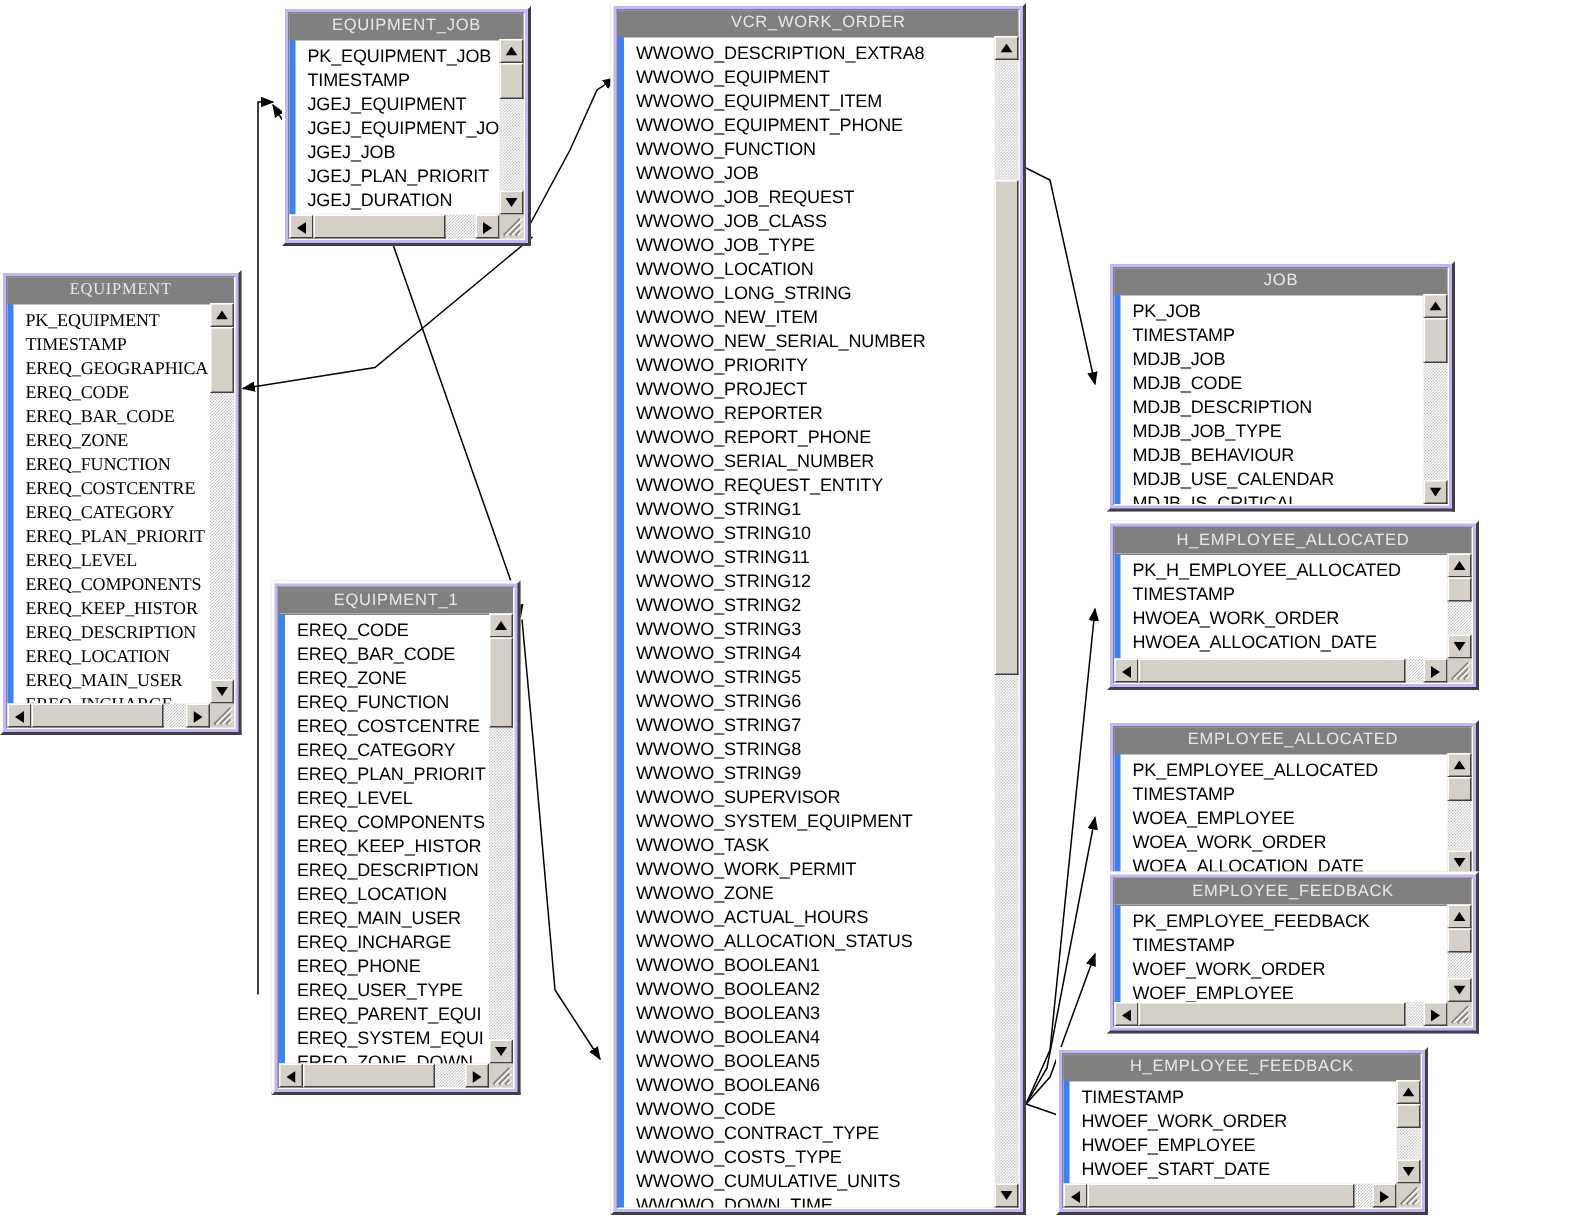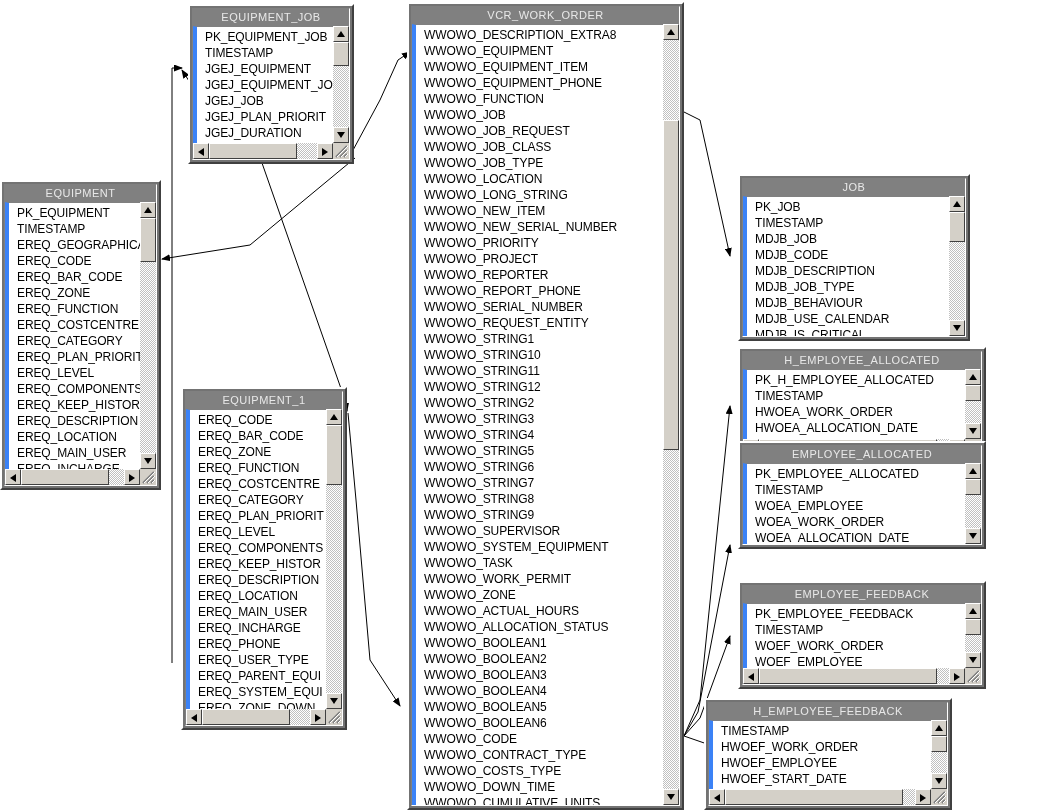--- a/index.html
+++ b/index.html
@@ -20,21 +20,21 @@
     position: absolute;
     left: 0; top: 0;
     width: 1060px; height: 812px;
     z-index: 1;
     pointer-events: none;
   }
   
   .tbl {
     position: absolute;
     z-index: 5;
-    background: #737373;
+    background: #c4b5fd;
     border-top: 2px solid #ffffff;
     border-left: 2px solid #ffffff;
     border-right: 2px solid #404040;
     border-bottom: 2px solid #404040;
     box-sizing: border-box;
     padding: 2px;
   }
   .tbl-inner {
     position: relative;
     width: 100%;
@@ -217,21 +217,21 @@
             </div>
           </div>
           <div class="grip">
             <svg width="16" height="16" viewBox="0 0 16 16">
               <path d="M14,3 L3,14 M14,7 L7,14 M14,11 L11,14" stroke="#808080" stroke-width="2" fill="none"></path>
               <path d="M15,3 L4,14 M15,7 L8,14 M15,11 L12,14" stroke="#ffffff" stroke-width="1" fill="none"></path>
             </svg>
           </div>
         </div>
       </div>
-      <div class="tbl" style="left: 0px; top: 180px; width: 161px; height: 310px;">
+      <div class="tbl" style="left: 0px; top: 180px; width: 161px; height: 310px; font-family: Liberation Serif, serif;">
         <div class="tbl-inner">
           <div class="tbl-title">EQUIPMENT</div>
           <div class="tbl-body">
             <ul class="cols">
               <li>PK_EQUIPMENT</li>
               <li>TIMESTAMP</li>
               <li>EREQ_GEOGRAPHICA</li>
               <li>EREQ_CODE</li>
               <li>EREQ_BAR_CODE</li>
               <li>EREQ_ZONE</li>
@@ -387,22 +387,22 @@
               <li>WWOWO_ALLOCATION_STATUS</li>
               <li>WWOWO_BOOLEAN1</li>
               <li>WWOWO_BOOLEAN2</li>
               <li>WWOWO_BOOLEAN3</li>
               <li>WWOWO_BOOLEAN4</li>
               <li>WWOWO_BOOLEAN5</li>
               <li>WWOWO_BOOLEAN6</li>
               <li>WWOWO_CODE</li>
               <li>WWOWO_CONTRACT_TYPE</li>
               <li>WWOWO_COSTS_TYPE</li>
+              <li>WWOWO_CUMULATIVE_UNITS</li>
               <li>WWOWO_DOWN_TIME</li>
-              <li>WWOWO_CUMULATIVE_UNITS</li>
             </ul>
           </div>
           <div class="vbar">
             <div class="sb-btn v-up">
               <svg width="8" height="6" viewBox="0 0 8 6">
                 <path d="M4,6 L0,6 L4,0 L8,6 Z" fill="#000"></path>
               </svg>
             </div>
             <div class="v-thumb" style="top:96px;height:330px;"></div>
             <div class="sb-btn v-dn">
@@ -482,21 +482,21 @@
             </div>
           </div>
           <div class="grip">
             <svg width="16" height="16" viewBox="0 0 16 16">
               <path d="M14,3 L3,14 M14,7 L7,14 M14,11 L11,14" stroke="#808080" stroke-width="2" fill="none"></path>
               <path d="M15,3 L4,14 M15,7 L8,14 M15,11 L12,14" stroke="#ffffff" stroke-width="1" fill="none"></path>
             </svg>
           </div>
         </div>
       </div>
-      <div class="tbl" style="left: 738px; top: 441px; width: 248px; height: 108px;">
+      <div class="tbl" style="left: 738px; top: 480px; width: 248px; height: 108px;">
         <div class="tbl-inner">
           <div class="tbl-title">EMPLOYEE_ALLOCATED</div>
           <div class="tbl-body">
             <ul class="cols">
               <li>PK_EMPLOYEE_ALLOCATED</li>
               <li>TIMESTAMP</li>
               <li>WOEA_EMPLOYEE</li>
               <li>WOEA_WORK_ORDER</li>
               <li>WOEA_ALLOCATION_DATE</li>
             </ul>

